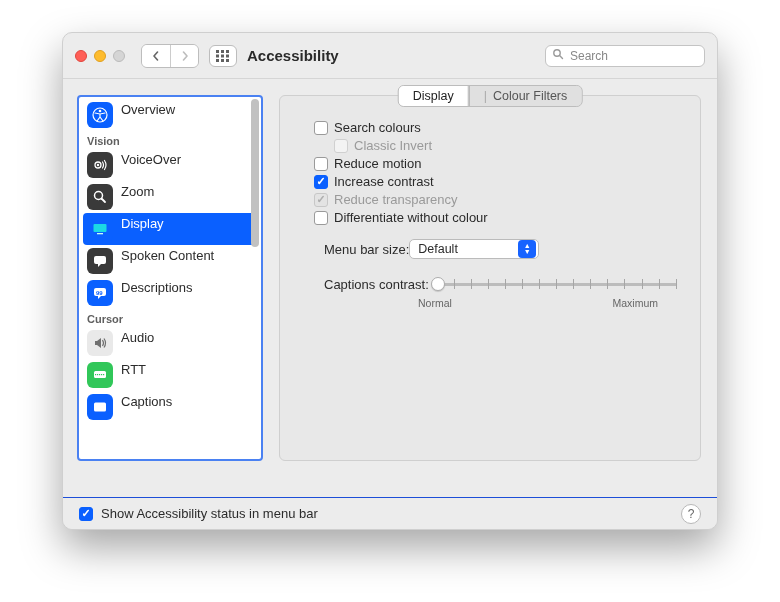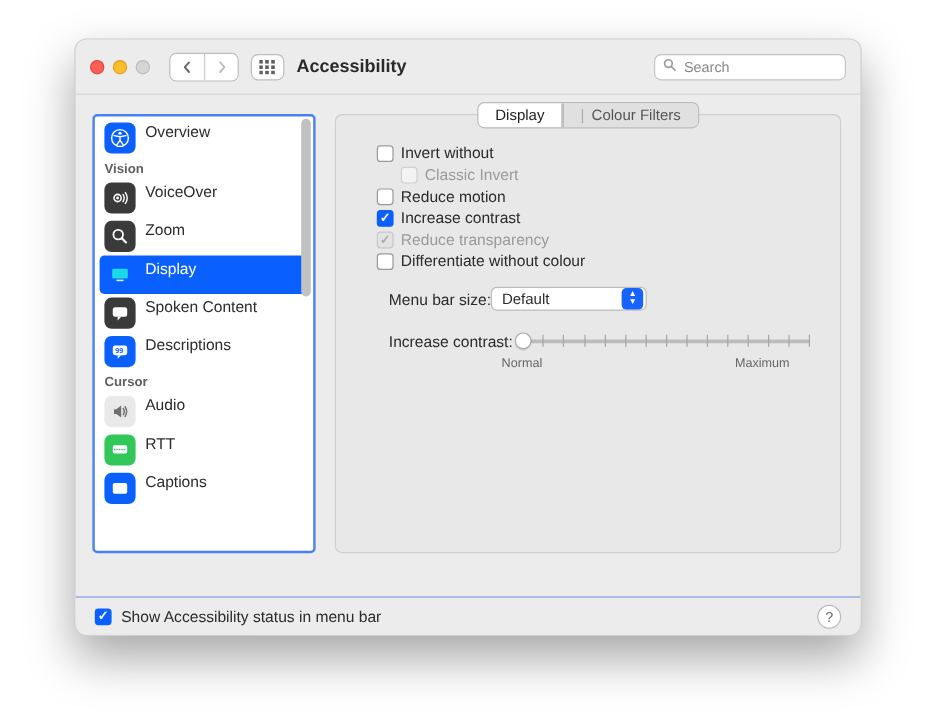--- a/index.html
+++ b/index.html
@@ -229,21 +229,21 @@
 
     <div class="panel">
       <div class="seg">
         <div class="seg-item active">Display</div>
         <div class="seg-item" style="border-left-color:#aaa"><span style="color:#aaa; margin-right:6px">|</span><span>Colour Filters</span></div>
       </div>
 
       <div class="checks">
         <div class="ck-row">
           <div class="ck"></div>
-          <span>Invert without</span>
+          <span>Search colours</span>
         </div>
         <div class="ck-row indent disabled">
           <div class="ck" style="border-color:#d0d0d0;background:#f3f3f3"></div>
           <span>Classic Invert</span>
         </div>
         <div class="ck-row">
           <div class="ck"></div>
           <span>Reduce motion</span>
         </div>
         <div class="ck-row">
@@ -265,21 +265,21 @@
         <div class="select">
           <span>Default</span>
           <div class="sel-btn">
             <span>▲</span>
               <span>▼</span>
           </div>
         </div>
       </div>
 
       <div class="slider-row">
-        <span>Increase contrast:</span>
+        <span>Captions contrast:</span>
         <div class="slider">
           <div class="track"></div>
           <div class="ticks">
               <span></span>
               <span></span>
               <span></span>
               <span></span>
               <span></span>
               <span></span>
               <span></span>

